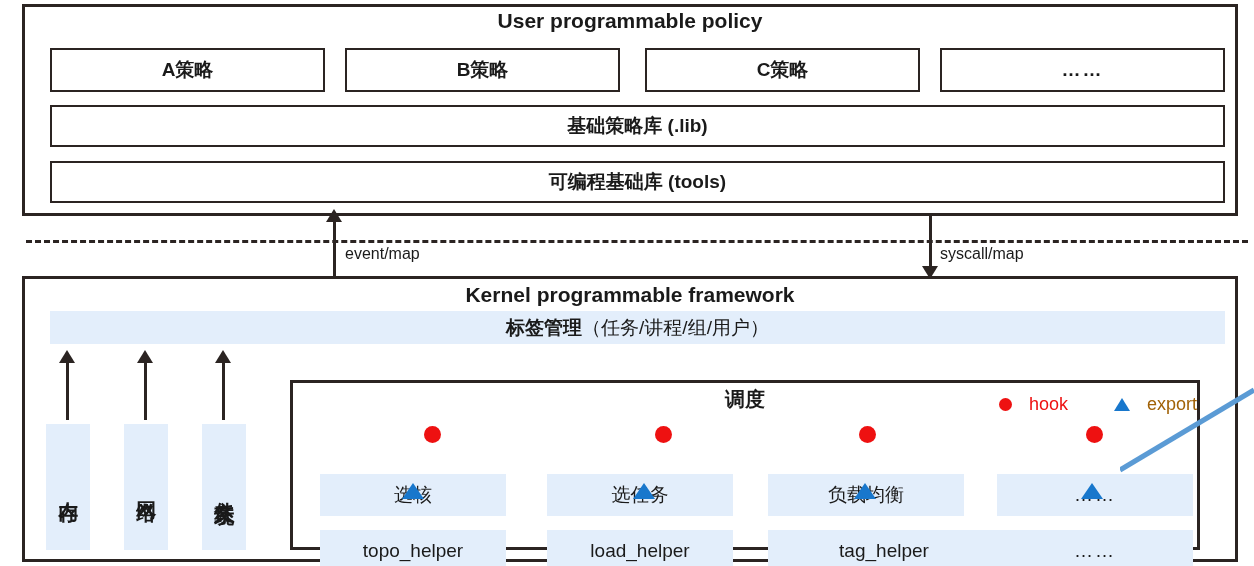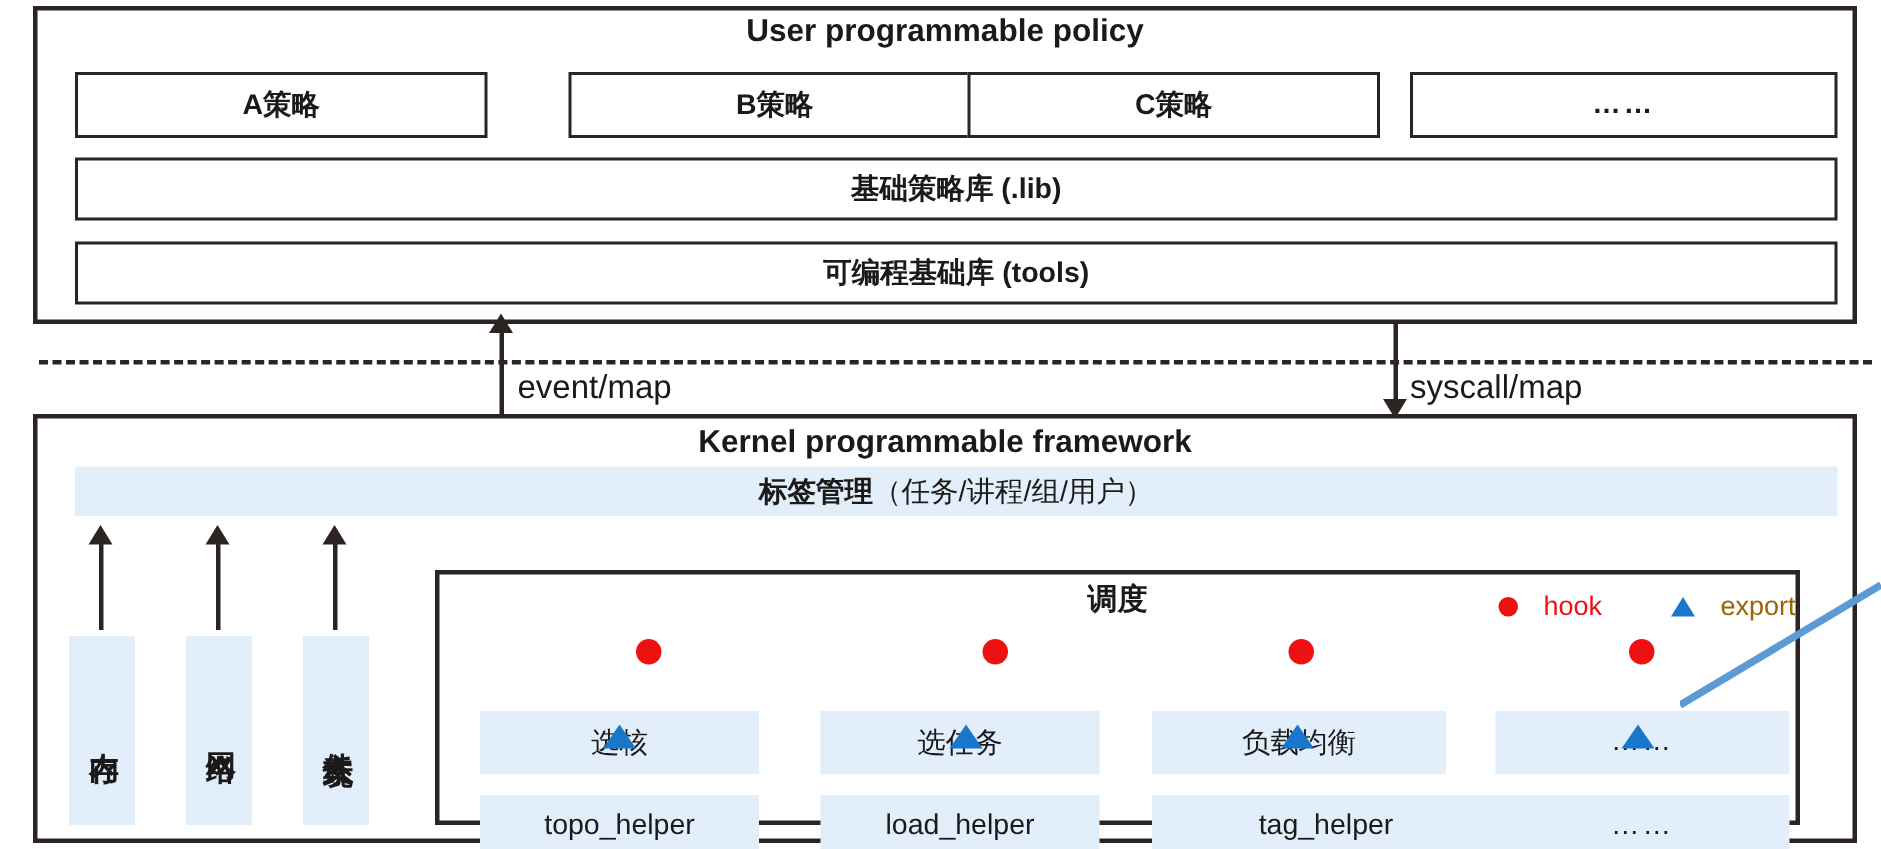--- a/index.html
+++ b/index.html
@@ -38,42 +38,42 @@
     text-align:center;
     font-weight:bold;
     white-space:nowrap;
   }
 
   
   #topOuter{left:22px;top:4px;width:1216px;height:212px;}
   #topTitle{left:22px;top:9px;width:1216px;font-size:21px;}
   .policy{height:44px;top:48px;font-size:19px;}
   #pol0{left:50px;width:275px;}
-  #pol1{left:345px;width:275px;margin-left:34px;}
+  #pol1{left:345px;width:275px;}
   #pol2{left:645px;width:275px;}
   #pol3{left:940px;width:285px;}
   .widebar{left:50px;width:1175px;height:42px;font-size:19px;}
   #libbar{top:105px;}
   #toolbar{top:161px;}
 
   
   #dashed{
     position:absolute;left:26px;top:240px;width:1222px;height:0;
     border-top:3px dashed #2b2422;
   }
 
   
   .arrowline{position:absolute;background:#2b2422;width:3px;}
   .arrowhead{
     position:absolute;width:0;height:0;
     border-left:8px solid transparent;border-right:8px solid transparent;
   }
   .arrowhead.up{border-bottom:13px solid #2b2422;}
   .arrowhead.down{border-top:13px solid #2b2422;}
-  .arrowlabel{position:absolute;font-size:22px;white-space:nowrap;color:#1a1a1a;}
+  .arrowlabel{position:absolute;font-size:16px;white-space:nowrap;color:#1a1a1a;}
 
   
   #botOuter{left:22px;top:276px;width:1216px;height:286px;}
   #botTitle{left:22px;top:283px;width:1216px;font-size:21px;}
   #tagband{left:50px;top:311px;width:1175px;height:33px;font-size:19px;}
   #tagband .tg-strong{font-weight:bold;}
   #tagband .tg-light{font-weight:normal;}
 
   .rescol{
     position:absolute;width:44px;top:424px;height:126px;

